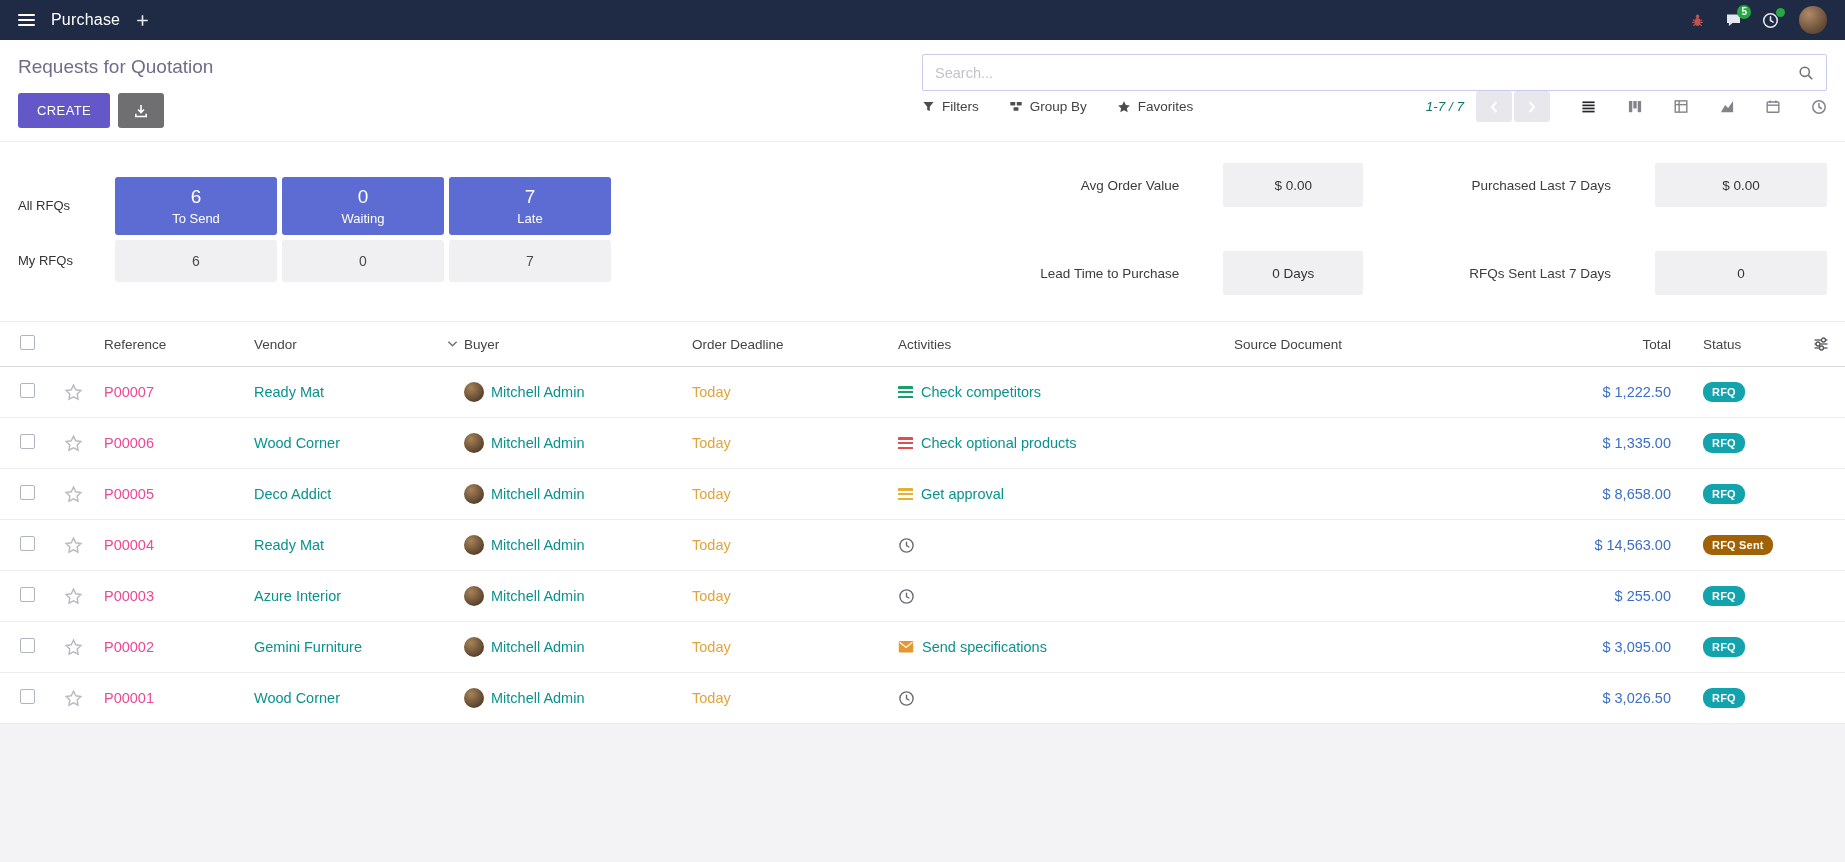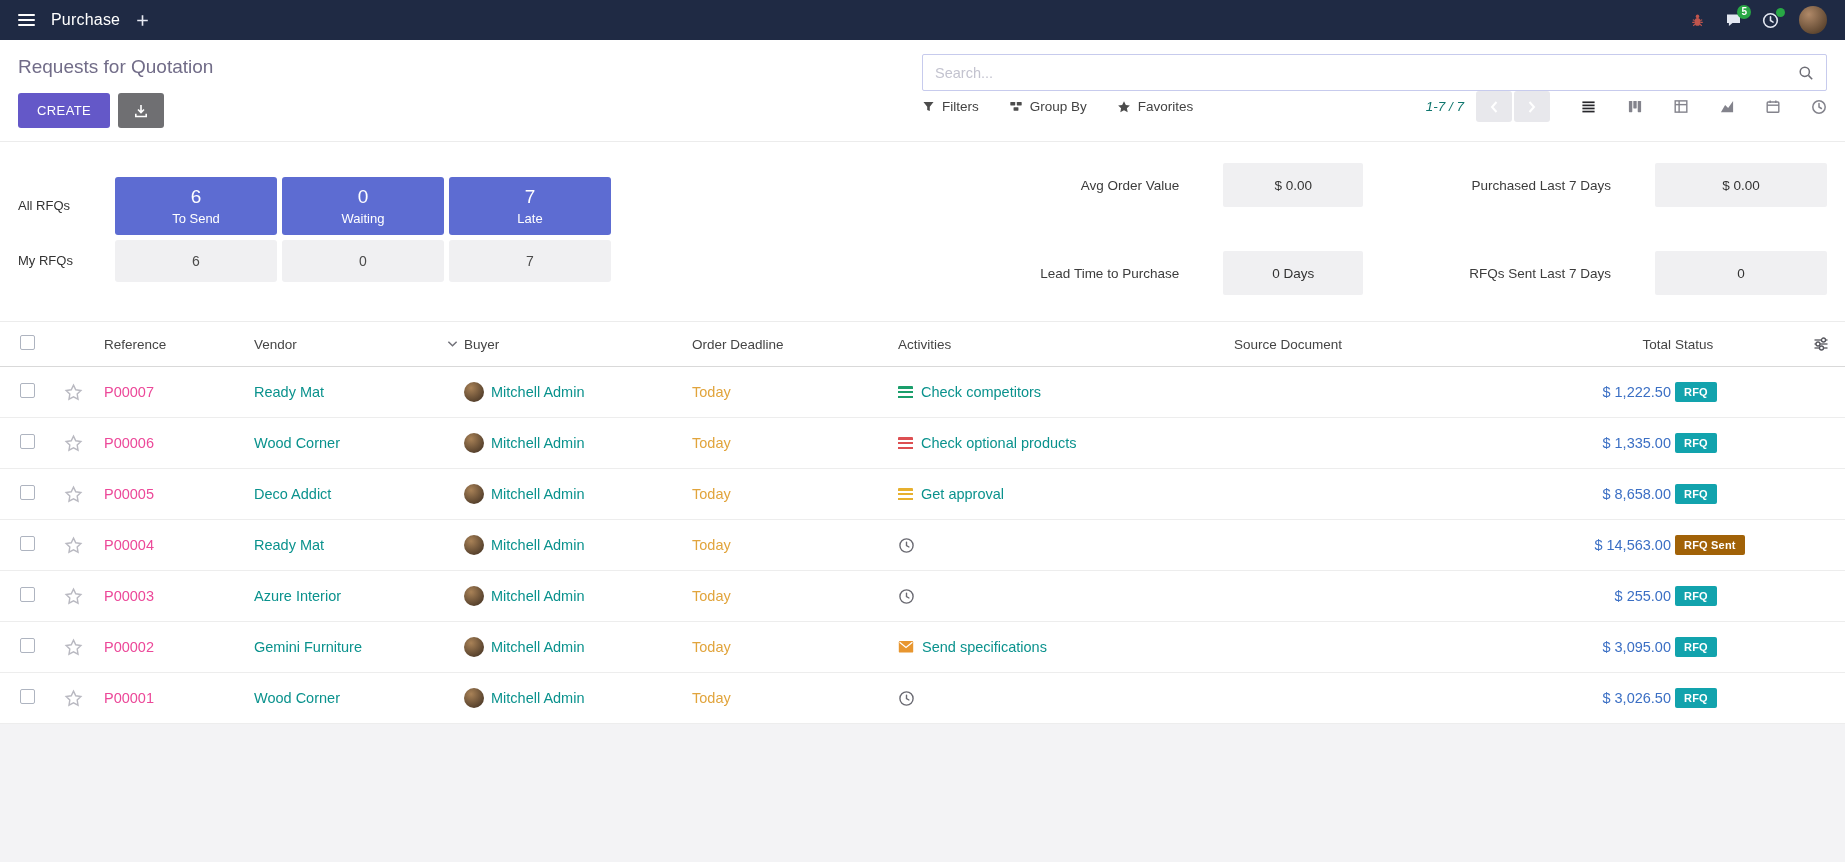--- a/index.html
+++ b/index.html
@@ -82,34 +82,34 @@
   .trow-total{height:47px;}
   .c-check{width:44px;}
   .c-star{width:40px;display:flex;align-items:center;}
   .c-ref{width:150px;}
   .c-vendor{width:210px;display:flex;align-items:center;}
   .c-buyer{width:228px;display:flex;align-items:center;gap:7px;}
   .c-deadline{width:206px;}
   .c-activity{width:336px;display:flex;align-items:center;}
   .c-source{flex:1;}
   .c-total{width:160px;text-align:right;}
-  .c-status{width:118px;padding-left:4px;}
+  .c-status{width:118px;padding-left:32px;}
   .c-gear{width:40px;display:flex;justify-content:flex-end;color:#55555c;}
   .hdr-vendor .chev{margin-left:auto;margin-right:6px;color:#707078;width:11px;height:8px;}
   .cbx{width:15px;height:15px;border:1px solid #aeb4c0;border-radius:2px;
     background:#fff;display:inline-block;}
   .star{width:19px;height:19px;color:#b9b9c1;}
   .ref{color:#ec4899;}
   .teal{color:#0a928d;}
   .mini-avatar{width:20px;height:20px;border-radius:50%;flex:0 0 auto;
     background:radial-gradient(circle at 35% 30%,#a98257,#55402c 75%);}
   .deadline{color:#e1a43c;}
   .amount{color:#3b6fc4;}
   .pill{display:inline-block;background:#12a3ad;color:#fff;font-size:11px;
-    font-weight:bold;padding:4px 9px;border-radius:2px;letter-spacing:.2px;white-space:nowrap;}
+    font-weight:bold;padding:4px 9px;border-radius:9px;letter-spacing:.2px;white-space:nowrap;}
   .pill.sent{background:#a16207;}
   .act-ic{width:15px;height:13px;margin-right:8px;flex:0 0 auto;border-radius:1px;}
   .act-teal{background:repeating-linear-gradient(to bottom,#1a9e6b 0 2.6px,transparent 2.6px 4.8px);}
   .act-red{background:repeating-linear-gradient(to bottom,#dd4f52 0 2.6px,transparent 2.6px 4.8px);}
   .act-yellow{background:repeating-linear-gradient(to bottom,#e7b02e 0 2.6px,transparent 2.6px 4.8px);}
   .act-env{width:16px;height:14px;margin-right:8px;flex:0 0 auto;}
   .act-clock{width:17px;height:17px;color:#6a6a72;}
   .sum{font-weight:bold;color:#3a3a3a;font-size:14.5px;}
   .fill{flex:1;background:#f3f3f5;}
 </style>

